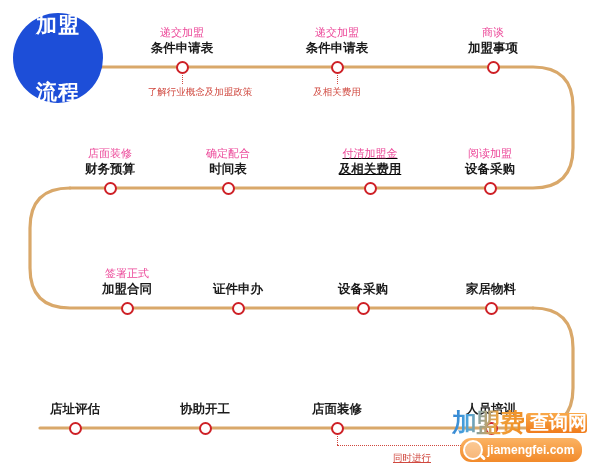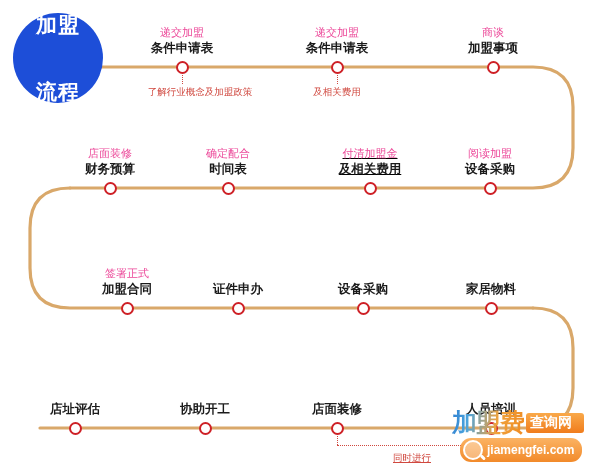--- a/index.html
+++ b/index.html
@@ -111,22 +111,22 @@
     font-size:25px;font-weight:bold;line-height:25px;
     background:linear-gradient(100deg,#2f7fd0 0%,#4aa3dd 22%,#f0a23c 62%,#ef8b22 100%);
     -webkit-background-clip:text;background-clip:text;
     color:transparent;
     letter-spacing:-1px;
   }
   .wm-tag{
     margin-left:2px;
     background:linear-gradient(180deg,#f9a94a 0%,#f07c1c 100%);
     color:#ffffff;
-    font-size:14px;font-weight:bold;
-    padding:2px 12px 3px 4px;
+    font-size:19px;font-weight:bold;
+    padding:2px 0 3px 4px;
     border-radius:3px;
     line-height:15px;
   }
   .wm-row2{
     position:absolute;left:8px;top:28px;
     display:flex;align-items:center;
     background:linear-gradient(180deg,#fbb363 0%,#f28a2a 100%);
     border-radius:11px;
     padding:1px 8px 1px 3px;
     height:24px;

